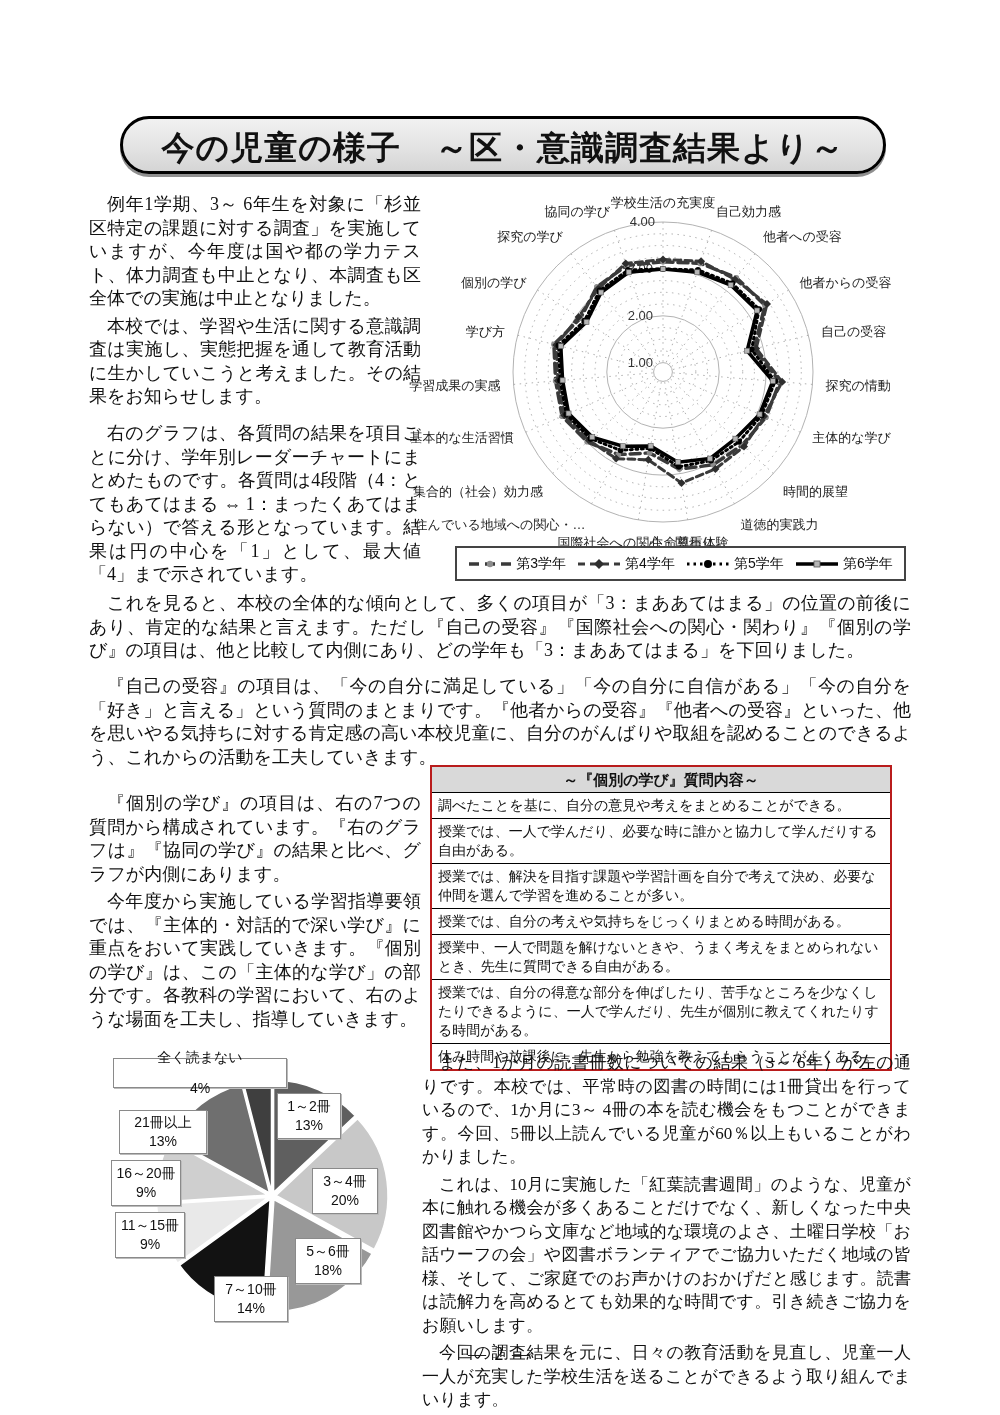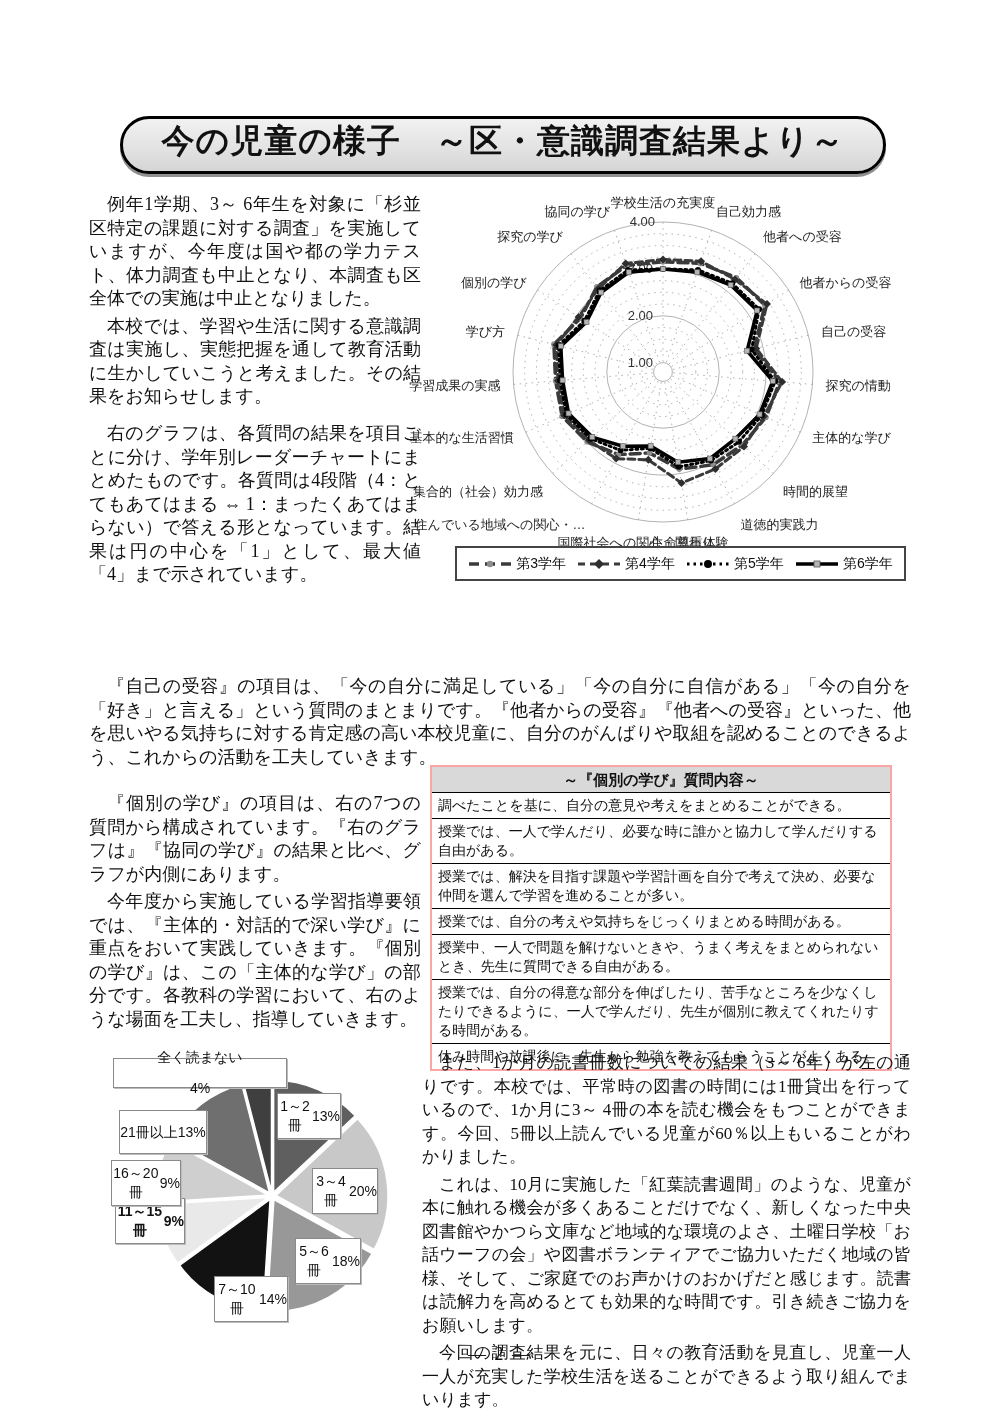--- a/index.html
+++ b/index.html
@@ -2,46 +2,46 @@
 <html lang="ja"><head>
 <meta charset="utf-8">
 <style>
   html,body{margin:0;padding:0;background:#fff;}
   .page{position:relative;width:1000px;height:1415px;background:#fff;overflow:hidden;
         font-family:"Liberation Serif","DejaVu Serif",serif;color:#111;}
   .abs{position:absolute;}
   
   .banner{left:120px;top:116px;width:760px;height:52px;border:3px solid #000;border-radius:30px;
           background:linear-gradient(180deg,#f1f1f1 0%,#e3e3e3 55%,#d5d5d5 100%);
-          box-shadow:0 3px 0 #8f8f8f;display:flex;align-items:flex-start;justify-content:center;}
+          box-shadow:0 3px 0 #8f8f8f;display:flex;align-items:flex-end;justify-content:center;}
   .banner-text{font-size:33px;font-weight:bold;letter-spacing:1px;white-space:nowrap;}
   
   .body-text{font-size:18px;line-height:23.5px;text-align:justify;}
   .body-text p{margin:4px;text-indent:1em;}
   .small-text{font-size:17px;line-height:23.5px;text-align:justify;}
   .small-text p{margin:4px;text-indent:1em;font-family:Liberation Serif, serif;}
   
   .radar-wrap{left:430px;top:186px;width:485px;height:358px;}
   svg{overflow:visible;display:block;}
   .axis-label{font-family:"Liberation Sans","DejaVu Sans",sans-serif;font-size:13px;fill:#222;}
   .tick{font-family:"Liberation Sans","DejaVu Sans",sans-serif;font-size:13px;fill:#333;}
   .legend{left:455px;top:546px;width:447px;height:31px;border:2px solid #444;background:#fff;
           display:flex;align-items:center;justify-content:space-evenly;
           font-family:"Liberation Sans","DejaVu Sans",sans-serif;font-size:14px;}
   .legend-item{display:flex;align-items:center;gap:4px;}
   
-  .qtable{left:430px;top:765px;width:458px;border:2px solid #fca5a5;background:#fff;
+  .qtable{left:430px;top:765px;width:458px;border:2px solid #b91c1c;background:#fff;
           font-family:"Liberation Sans","DejaVu Sans",sans-serif;font-size:14px;line-height:19px;}
   .qtable-header{background:#d9d9d9;font-weight:bold;text-align:center;padding:3px 4px;border-bottom:1px solid #000;font-size:15px;}
   .qtable-row{padding:3px 6px;border-bottom:1px solid #000;}
   .qtable-row:last-child{border-bottom:none;}
   
   .pie-wrap{left:85px;top:1048px;width:345px;height:285px;}
   .pie-label{position:absolute;background:#fff;border:1px solid #8a8a8a;box-shadow:1px 1px 0 #bbb;
-             display:flex;align-items:center;justify-content:center;
+             display:flex;flex-direction:column;align-items:center;justify-content:center;
              font-family:"Liberation Sans","DejaVu Sans",sans-serif;font-size:14px;line-height:19px;text-align:center;}
   .pie-label.inline{flex-direction:column;gap:12px;}
   
   .footer{left:0;top:1344px;width:1000px;text-align:center;font-size:18px;letter-spacing:2px;}
 </style>
 </head>
 <body>
 
 <div class="page">
 
@@ -222,20 +222,23 @@
     </span>
     <span class="legend-item">
       <svg width="44" height="12" viewBox="0 0 44 12">
           <line x1="1" y1="6" x2="43" y2="6" stroke="#000" stroke-width="3.5"></line>
           <rect x="19" y="3" width="6" height="6" fill="#b5b5b5" stroke="#555" stroke-width="0.8"></rect>
         </svg>
       <span>第6学年</span>
     </span>
   </div>
 
+  <div class="abs body-text" style="left:85px;top:588px;width:830px;">
+    <p>これを見ると、本校の全体的な傾向として、多くの項目が「3：まああてはまる」の位置の前後にあり、肯定的な結果と言えます。ただし『自己の受容』『国際社会への関心・関わり』『個別の学び』の項目は、他と比較して内側にあり、どの学年も「3：まああてはまる」を下回りました。</p>
+  </div>
 
   <div class="abs body-text" style="left:85px;top:671px;width:830px;">
     <p>『自己の受容』の項目は、「今の自分に満足している」「今の自分に自信がある」「今の自分を「好き」と言える」という質問のまとまりです。『他者からの受容』『他者への受容』といった、他を思いやる気持ちに対する肯定感の高い本校児童に、自分のがんばりや取組を認めることのできるよう、これからの活動を工夫していきます。</p>
   </div>
 
   <div class="abs body-text" style="left:85px;top:788px;width:340px;">
     <p>『個別の学び』の項目は、右の7つの質問から構成されています。『右のグラフは』『協同の学び』の結果と比べ、グラフが内側にあります。</p>
     <p>今年度から実施している学習指導要領では、『主体的・対話的で深い学び』に重点をおいて実践していきます。『個別の学び』は、この「主体的な学び」の部分です。各教科の学習において、右のような場面を工夫し、指導していきます。</p>
   </div>
 
@@ -274,21 +277,21 @@
       <span>20%</span>
     </div>
     <div class="pie-label" style="left:185px;top:190px;width:64px;height:44px;margin-left:25px;">
       <span>5～6冊</span>
       <span>18%</span>
     </div>
     <div class="pie-label" style="left:97px;top:228px;width:72px;height:44px;margin-left:32px;">
       <span>7～10冊</span>
       <span>14%</span>
     </div>
-    <div class="pie-label" style="left:30px;top:150px;width:68px;height:44px;font-weight:bold;">
+    <div class="pie-label" style="left:30px;top:164px;width:68px;height:44px;">
       <span>11～15冊</span>
       <span>9%</span>
     </div>
     <div class="pie-label" style="left:26px;top:112px;width:68px;height:44px;">
       <span>16～20冊</span>
       <span>9%</span>
     </div>
     <div class="pie-label" style="left:34px;top:62px;width:86px;height:42px;">
       <span>21冊以上</span>
       <span>13%</span>

